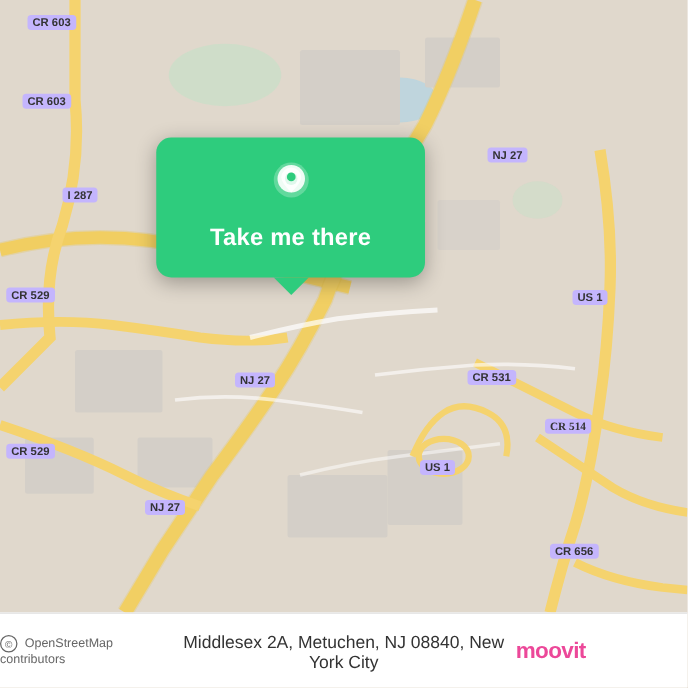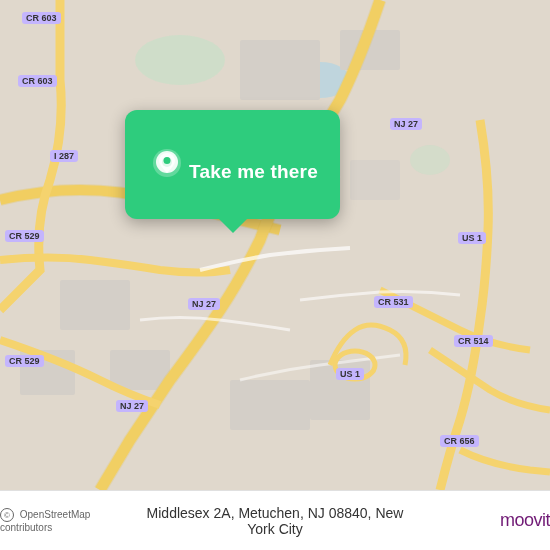--- a/index.html
+++ b/index.html
@@ -41,39 +41,38 @@
     #address-text {
       font-size: 14px;
       font-weight: 500;
       color: #333;
       flex: 2;
       text-align: center;
     }
 
     #moovit-logo {
       font-size: 18px;
-      font-weight: normal;
-      color: #701a75;
+      font-weight: bold;
+      color: #ec4899;
       flex: 1;
-      text-align: right;
       letter-spacing: -0.5px;
     }
 
     
     #popup-card {
       position: absolute;
       top: 110px;
       left: 125px;
       width: 215px;
       background: #2ecc7d;
       border-radius: 12px;
       display: flex;
-      flex-direction: row;
+      flex-direction: column;
       align-items: center;
-      padding: 35px 20px 20px;
+      padding: 16px 20px 20px;
       box-shadow: 0 4px 16px rgba(0,0,0,0.3);
     }
 
     .pin-icon {
       width: 44px;
       height: 44px;
       margin-bottom: 10px;
     }
 
     #take-me-there-btn {
@@ -191,21 +190,21 @@
   <div class="road-label" style="top:75px;left:18px;">CR 603</div>
   <div class="road-label" style="top:150px;left:50px;">I 287</div>
   <div class="road-label" style="top:230px;left:5px;">CR 529</div>
   <div class="road-label" style="top:355px;left:5px;">CR 529</div>
   <div class="road-label" style="top:298px;left:188px;">NJ 27</div>
   <div class="road-label" style="top:400px;left:116px;">NJ 27</div>
   <div class="road-label" style="top:118px;left:390px;">NJ 27</div>
   <div class="road-label" style="top:232px;left:458px;">US 1</div>
   <div class="road-label" style="top:368px;left:336px;">US 1</div>
   <div class="road-label" style="top:296px;left:374px;">CR 531</div>
-  <div class="road-label" style="top:335px;left:454px;">CR 514</div>
+  <div class="road-label" style="top:335px;left:436px;font-family:Liberation Serif, serif;">CR 514</div>
   <div class="road-label" style="top:435px;left:440px;">CR 656</div>
 
   <div id="popup-card">
 
     <svg class="pin-icon" viewBox="0 0 44 44" fill="none">
       <circle cx="22" cy="18" r="14" fill="white" opacity="0.25"></circle>
       <circle cx="22" cy="17" r="11" fill="white" opacity="0.9"></circle>
       <circle cx="22" cy="17" r="5" fill="#2ecc7d"></circle>
       <path d="M22 28 Q14 20 14 16 A8 8 0 0 1 30 16 Q30 20 22 28Z" fill="white" opacity="0.85"></path>
       <circle cx="22" cy="15.5" r="3.5" fill="#2ecc7d"></circle>

